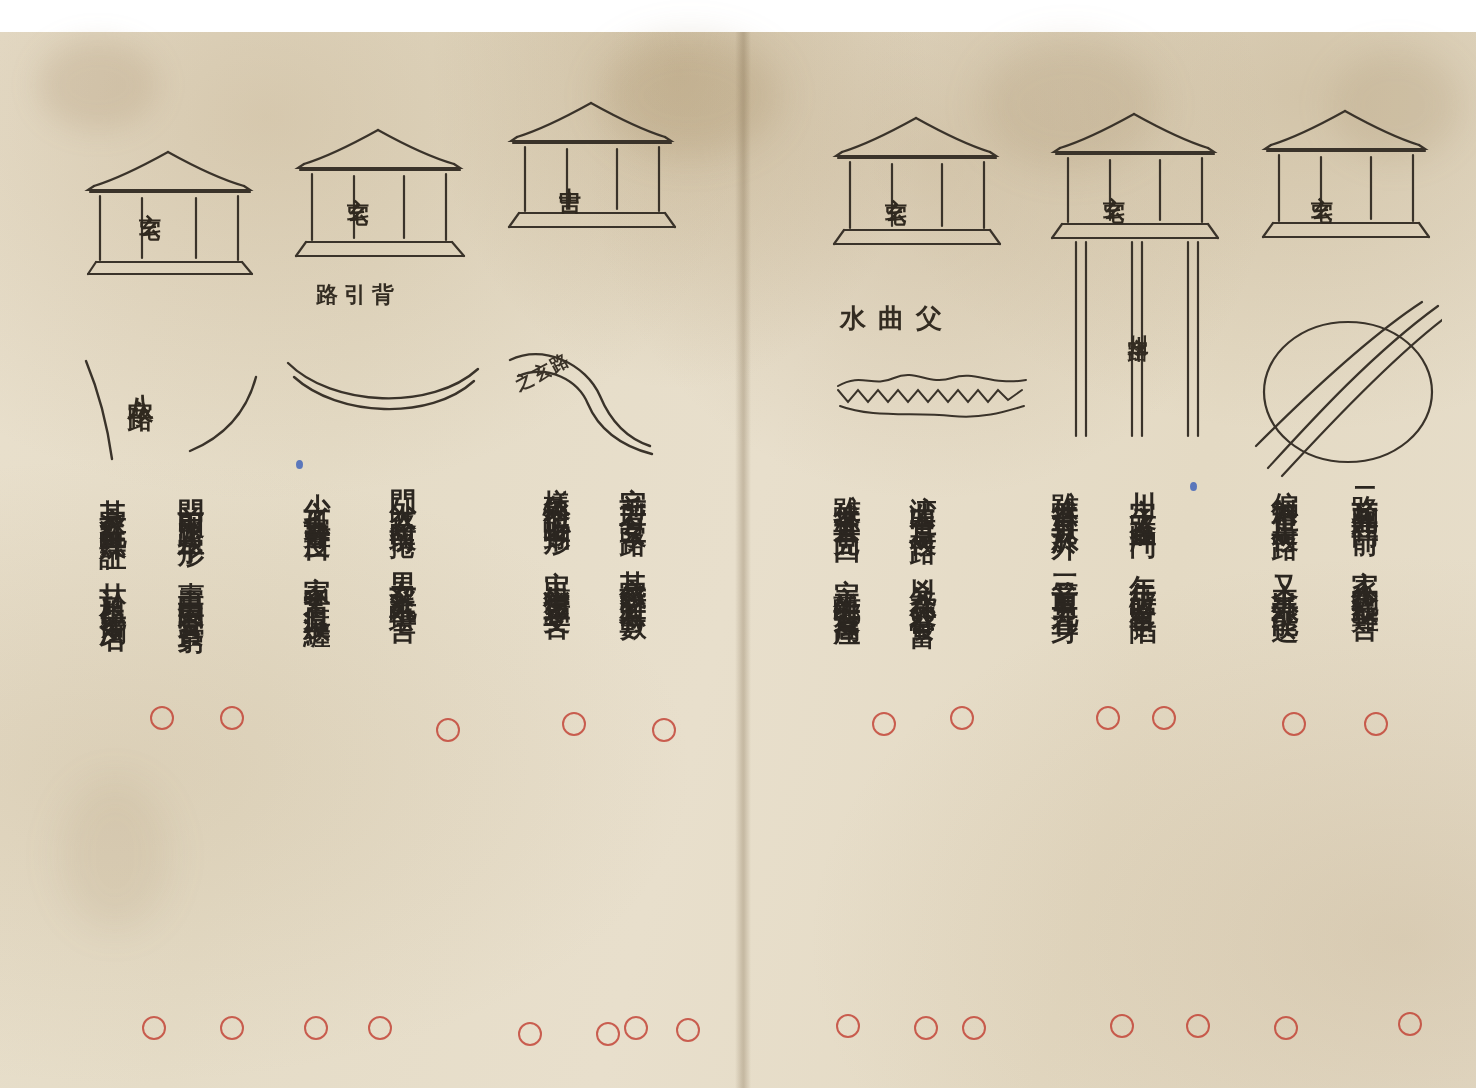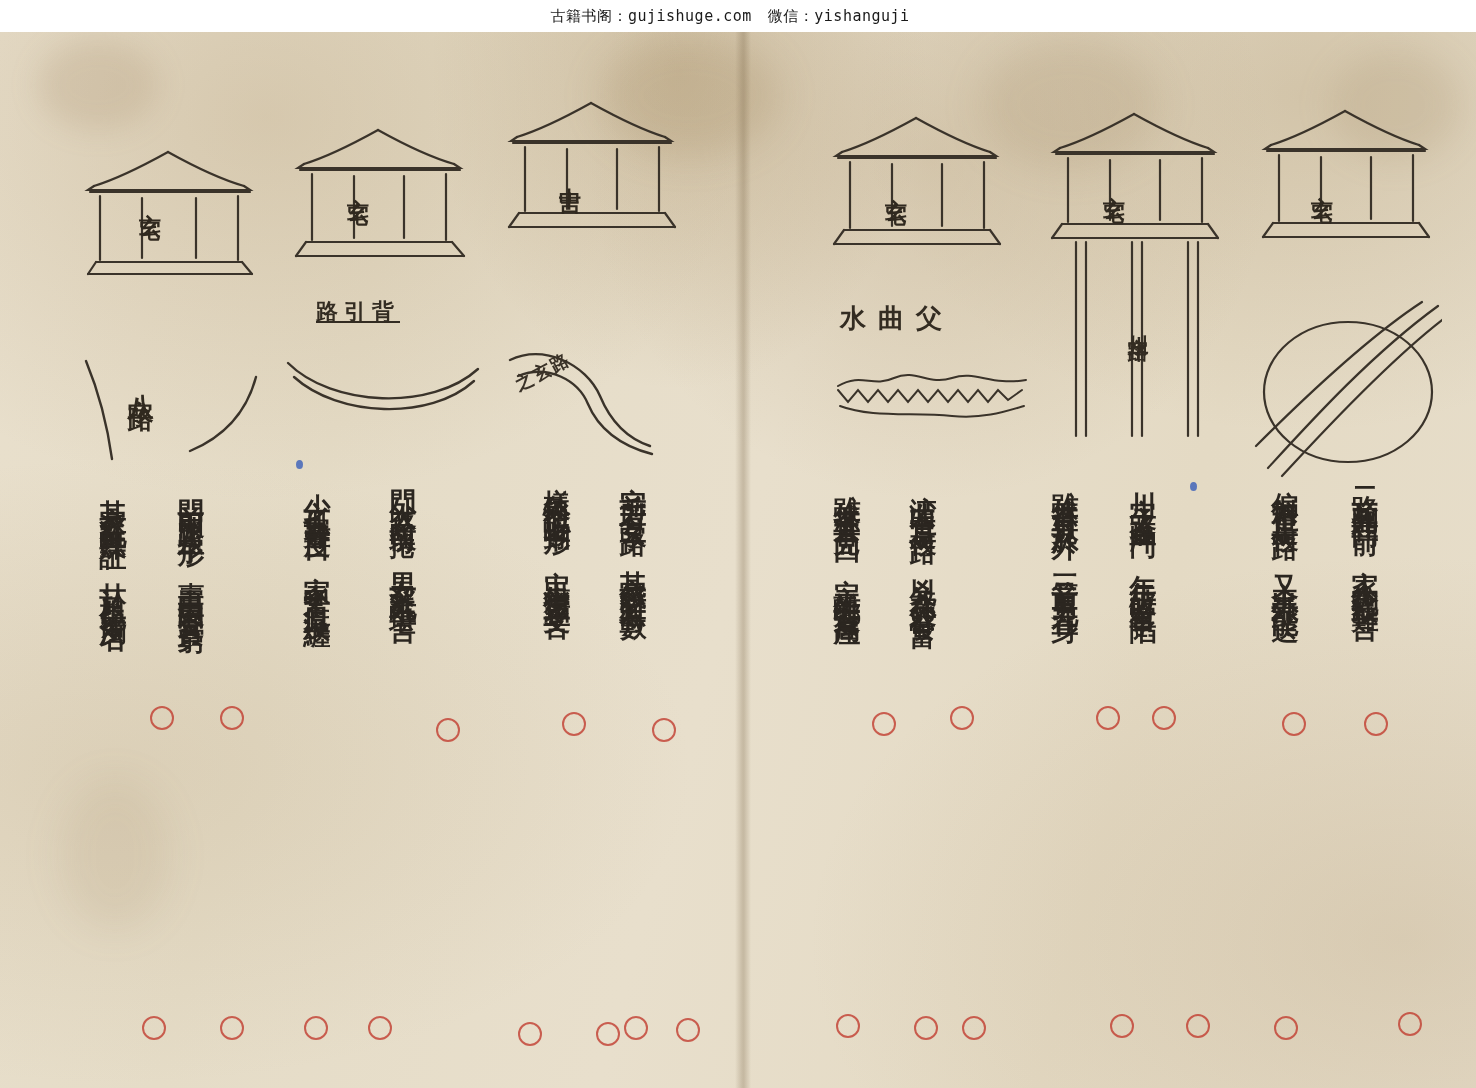--- a/index.html
+++ b/index.html
@@ -159,26 +159,20 @@
     border-radius: 50%;
     opacity: 0.75;
     z-index: 25;
   }
 </style>
 </head>
 <body>
 
 <div id="page">
 
-  <div class="watermark">
-    <span class="wm-label">古籍书阁：</span>
-    <span class="wm-url">gujishuge.com</span>
-    <span class="wm-label">微信：</span>
-    <span class="wm-url">yishanguji</span>
-  </div>
 
   <div class="paper"></div>
   <div class="gutter"></div>
 
   <div class="stain" style="left:38px; top:40px; width:120px; height:90px; background:rgba(150,120,80,0.16); filter:blur(14px);"></div>
   <div class="stain" style="left:600px; top:36px; width:180px; height:120px; background:rgba(150,120,80,0.18); filter:blur(18px);"></div>
   <div class="stain" style="left:980px; top:40px; width:180px; height:130px; background:rgba(150,120,80,0.15); filter:blur(18px);"></div>
   <div class="stain" style="left:1330px; top:50px; width:130px; height:110px; background:rgba(150,120,80,0.15); filter:blur(16px);"></div>
   <div class="stain" style="left:60px; top:780px; width:110px; height:150px; background:rgba(150,120,80,0.10); filter:blur(18px);"></div>
 
@@ -226,21 +220,21 @@
         <path d="M64 56 L 64 118"></path>
         <path d="M114 56 L 114 118"></path>
         <path d="M16 122 L 162 122"></path>
         <path d="M6 136 L 174 136"></path>
         <path d="M6 136 L 16 122"></path>
         <path d="M174 136 L 162 122"></path>
       </g>
     </svg>
   </div>
   <div class="shrine-label" style="left:348px; top:180px;">玄宅</div>
-  <div class="h-label" style="left:316px; top:300px;text-decoration:underline;">路引背</div>
+  <div class="h-label" style="left:316px; top:283px;">路引背</div>
   <div class="diagram" style="left:282px; top:355px;">
     <svg width="200" height="80" viewBox="0 0 200 80">
       <g fill="none" stroke="#3a332a" stroke-width="2.4" stroke-linecap="round">
         <path d="M6 8 C 50 52, 150 56, 196 14"></path>
         <path d="M12 22 C 56 62, 148 66, 192 26"></path>
       </g>
     </svg>
   </div>
 
   <div class="shrine" style="left:505px; top:95px;">

